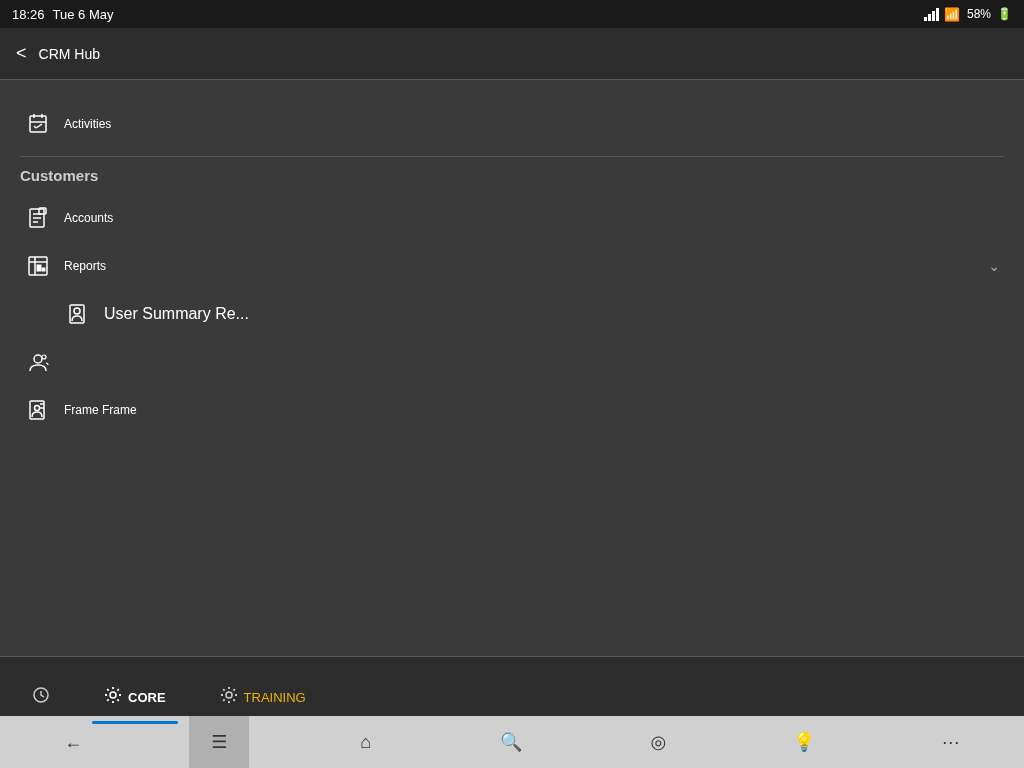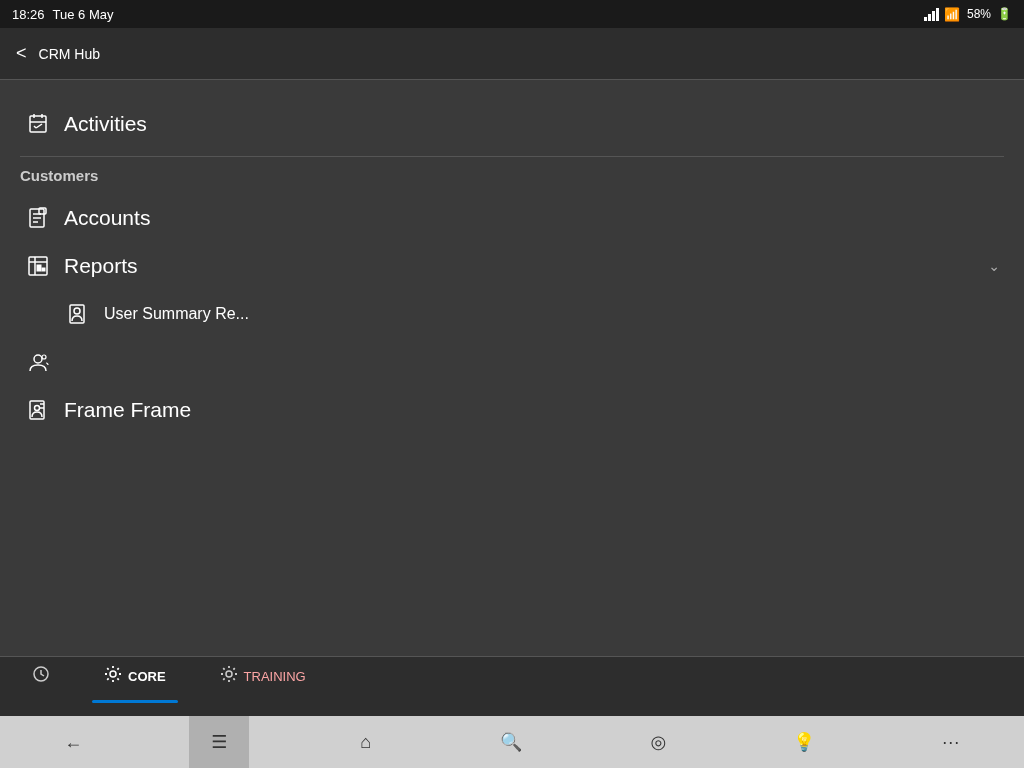--- a/index.html
+++ b/index.html
@@ -83,21 +83,21 @@
     }
     .nav-item .nav-icon {
       width: 28px;
       height: 28px;
       margin-right: 12px;
       display: flex;
       align-items: center;
       justify-content: center;
       flex-shrink: 0;
     }
-    .nav-item .nav-label { flex: 1; font-size: 21px; }
+    .nav-item .nav-label { flex: 1; font-size: 12px; }
     .nav-item .chevron { font-size: 14px; color: #aaaaaa; }
 
     
     .nav-subitem {
       display: flex;
       align-items: center;
       padding: 10px 4px 10px 44px;
       cursor: pointer;
       font-size: 16px;
       color: #ffffff;
@@ -118,21 +118,21 @@
       height: 1px;
       background: #555;
       margin: 8px 0;
     }
 
     
     .bottom-tabs {
       background: #2d2d2d;
       height: 60px;
       display: flex;
-      align-items: flex-start;
+      align-items: flex-end;
       padding: 0 20px;
       border-top: 1px solid #555;
       gap: 30px;
     }
     .tab-item {
       display: flex;
       align-items: center;
       gap: 6px;
       cursor: pointer;
       padding: 8px 12px;
@@ -314,21 +314,21 @@
     </span>
     <span style="font-size:13px; color:#ffffff; font-weight:600;">CORE</span>
   </div>
   <div class="tab-item">
     <span class="tab-icon">
       <svg width="18" height="18" viewBox="0 0 18 18" style="stroke:#cccccc;">
         <circle cx="9" cy="9" r="3"></circle>
         <path d="M9 1v2M9 15v2M1 9h2M15 9h2M3.22 3.22l1.42 1.42M13.36 13.36l1.42 1.42M3.22 14.78l1.42-1.42M13.36 4.64l1.42-1.42" stroke-width="1.8"></path>
       </svg>
     </span>
-    <span style="font-size:13px; color:#fca5a5;">TRAINING</span>
+    <span style="font-size:13px; color:#eab308;">TRAINING</span>
   </div>
 </div>
 
 <div class="nav-bar">
   <div class="nav-bar-btn">←</div>
   <div class="nav-bar-btn active">☰</div>
   <div class="nav-bar-btn">⌂</div>
   <div class="nav-bar-btn">🔍</div>
   <div class="nav-bar-btn">◎</div>
   <div class="nav-bar-btn">💡</div>

